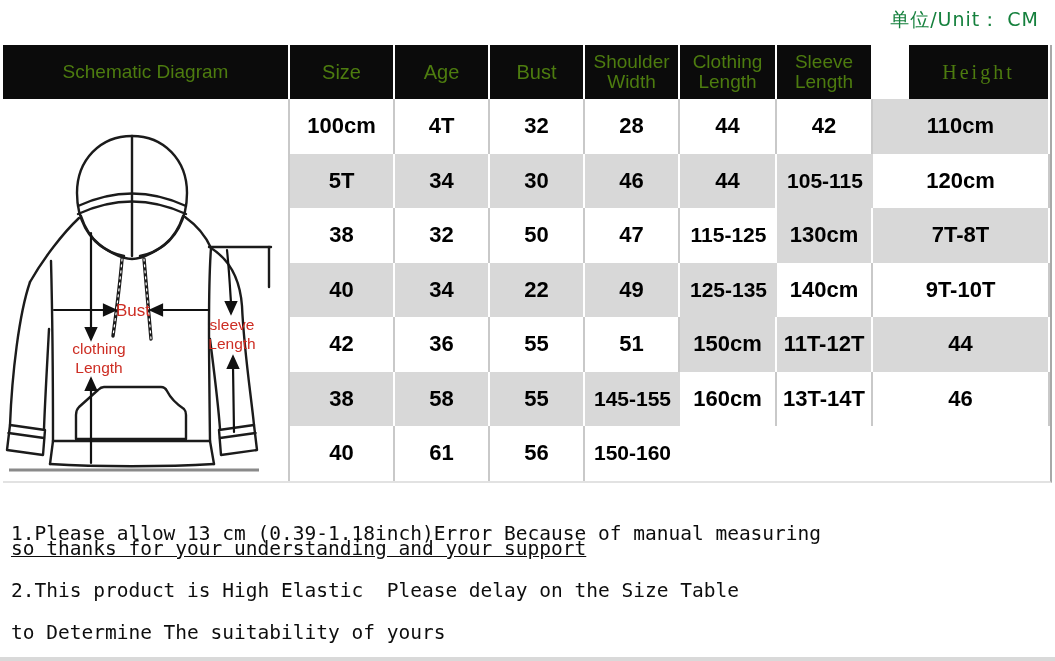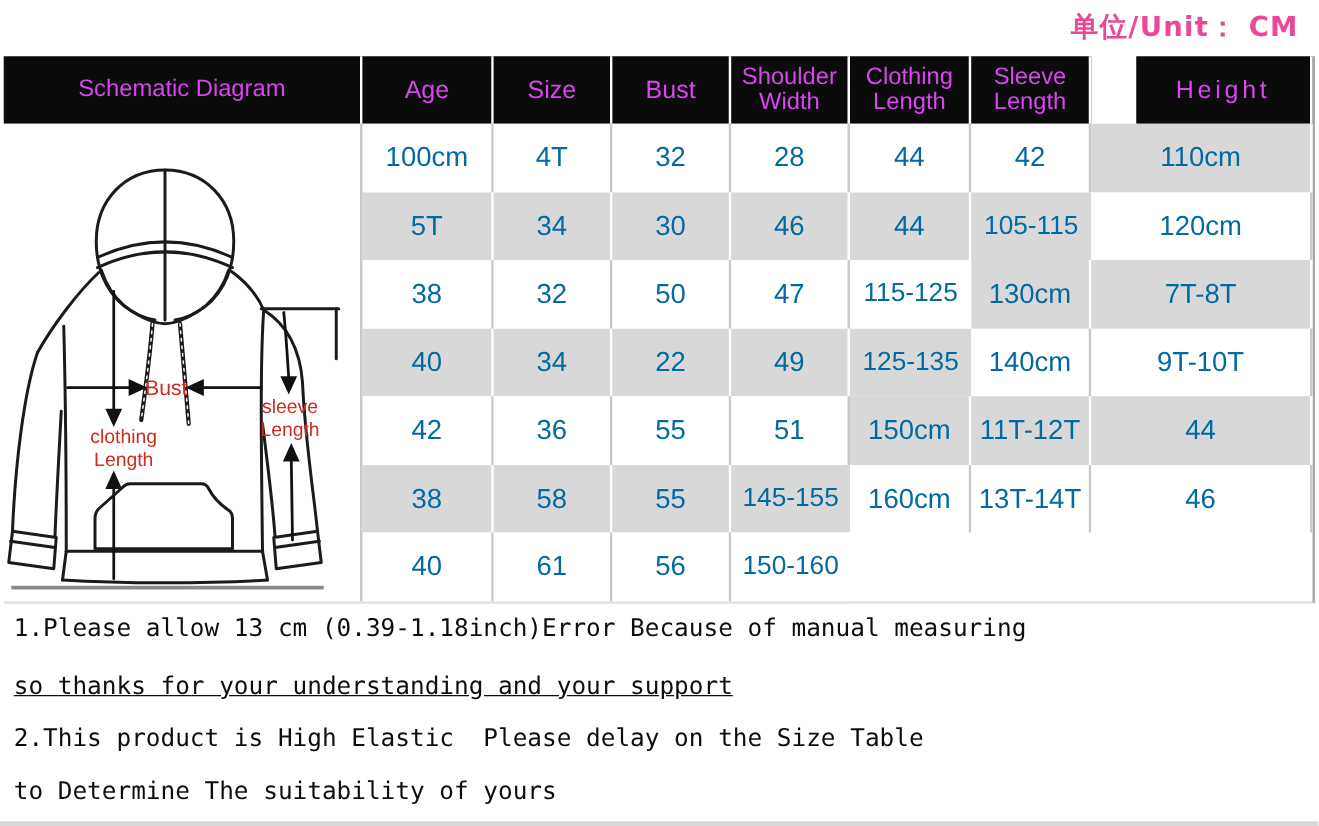--- a/index.html
+++ b/index.html
@@ -4,58 +4,58 @@
 <style>
   html,body{margin:0;padding:0;background:#fff;}
   #stage{
     position:relative;width:1055px;height:661px;background:#ffffff;
     font-family:"Liberation Sans",sans-serif;color:#111;overflow:hidden;
   }
   
   .unit-label{
     position:absolute;top:7px;right:16px;
     font-family:"DejaVu Sans","Liberation Sans",sans-serif;
-    font-size:22px;font-weight:700;letter-spacing:1px;color:#ec4899;
+    font-size:19px;font-weight:400;letter-spacing:1px;color:#15803d;
   }
   
   .size-table{
     position:absolute;left:3px;top:45px;width:1047px;
     display:grid;
     grid-template-columns:287px 105px 95px 95px 95px 97px 96px 177px;
     grid-template-rows:54px repeat(7,54.5px);
     border-right:2px solid #a8a8a8;border-bottom:2px solid #e2e2e2;
     box-sizing:content-box;
   }
   .hcell{
-    background:#0b0b0b;color:#d946ef;display:flex;flex-direction:column;
+    background:#0b0b0b;color:#4d7c0f;display:flex;flex-direction:column;
     align-items:center;justify-content:center;font-size:20px;line-height:1.05;
     border-right:2px solid #fff;box-sizing:border-box;
   }
   .hcell.small{font-size:19px;}
-  .hcell.mono{font-family:Liberation Sans, sans-serif;letter-spacing:3px;font-size:20px;margin-left:36px;}
+  .hcell.mono{font-family:Liberation Serif, serif;letter-spacing:3px;font-size:20px;margin-left:36px;}
   .hcell:last-of-type{border-right:none;}
   .cell{
     display:flex;align-items:center;justify-content:center;
     font-size:22px;background:#fff;border-right:2px solid #c9c9c9;
-    box-sizing:border-box;color:#0369a1;
+    box-sizing:border-box;color:#000000;font-weight:bold;
   }
   .cell.gray{background:#d8d8d8;border-right:2px solid #fff;text-align:center;}
   .cell.height-col{font-size:21px;border-right:none;}
   .schematic-cell{
     grid-column:1;grid-row:2 / span 7;position:relative;background:#fff;
     border-right:2px solid #c9c9c9;box-sizing:border-box;
   }
   .schematic-cell svg{position:absolute;left:0;top:0;}
   
   .note{
     position:absolute;left:11px;
     font-family:"DejaVu Sans Mono",monospace;
     font-size:19.5px;letter-spacing:0px;color:#0d0d0d;white-space:pre;
   }
-  #note1{top:491px;} #note2{top:537px;text-decoration:underline;} #note3{top:579px;} #note4{top:621px;}
+  #note1{top:522px;} #note2{top:537px;text-decoration:underline;} #note3{top:579px;} #note4{top:621px;}
   .bottom-strip{
     position:absolute;left:0;right:0;bottom:0;height:4px;background:#d9d9d9;
   }
   .svg-red-label{
     font-family:"Liberation Sans",sans-serif;
     fill:#cd2d23;
   }
 </style>
 </head>
 <body>
@@ -63,24 +63,24 @@
 <div id="stage">
 
   <div class="unit-label">单位/Unit： CM</div>
 
   <div class="size-table">
 
     <div class="hcell small">
         <span>Schematic Diagram</span>
       </div>
     <div class="hcell">
+        <span>Size</span>
+      </div>
+    <div class="hcell">
         <span>Age</span>
-      </div>
-    <div class="hcell">
-        <span>Size</span>
       </div>
     <div class="hcell">
         <span>Bust</span>
       </div>
     <div class="hcell small">
       <span>Shoulder</span>
       <span>Width</span>
     </div>
     <div class="hcell small">
       <span>Clothing</span>

